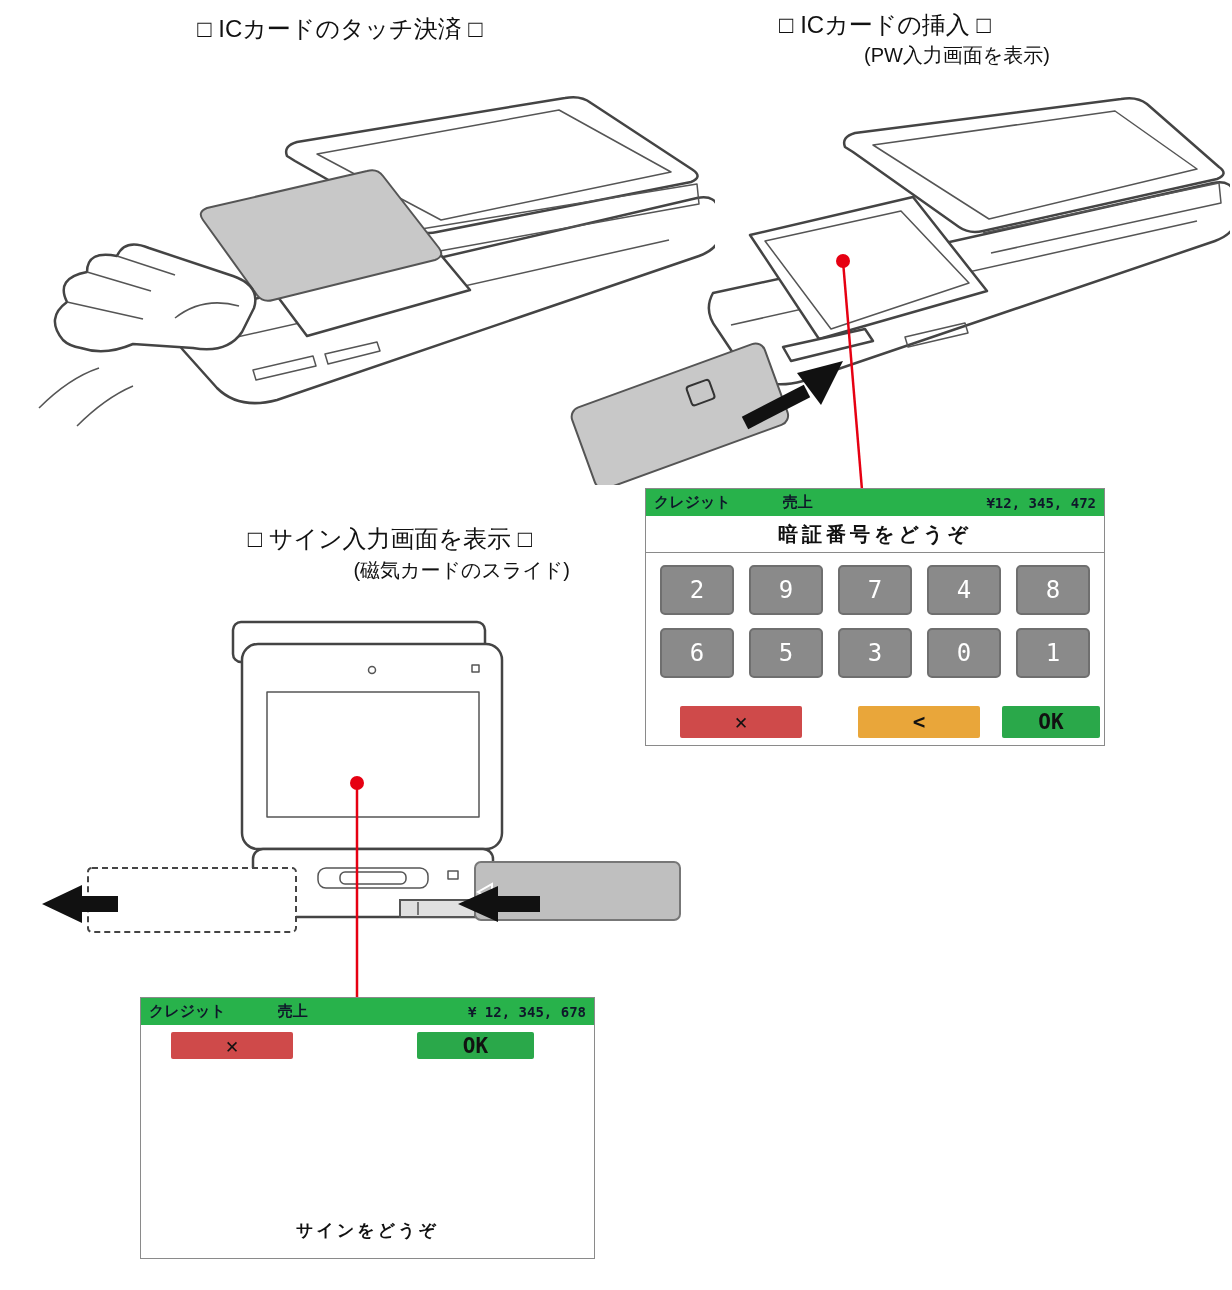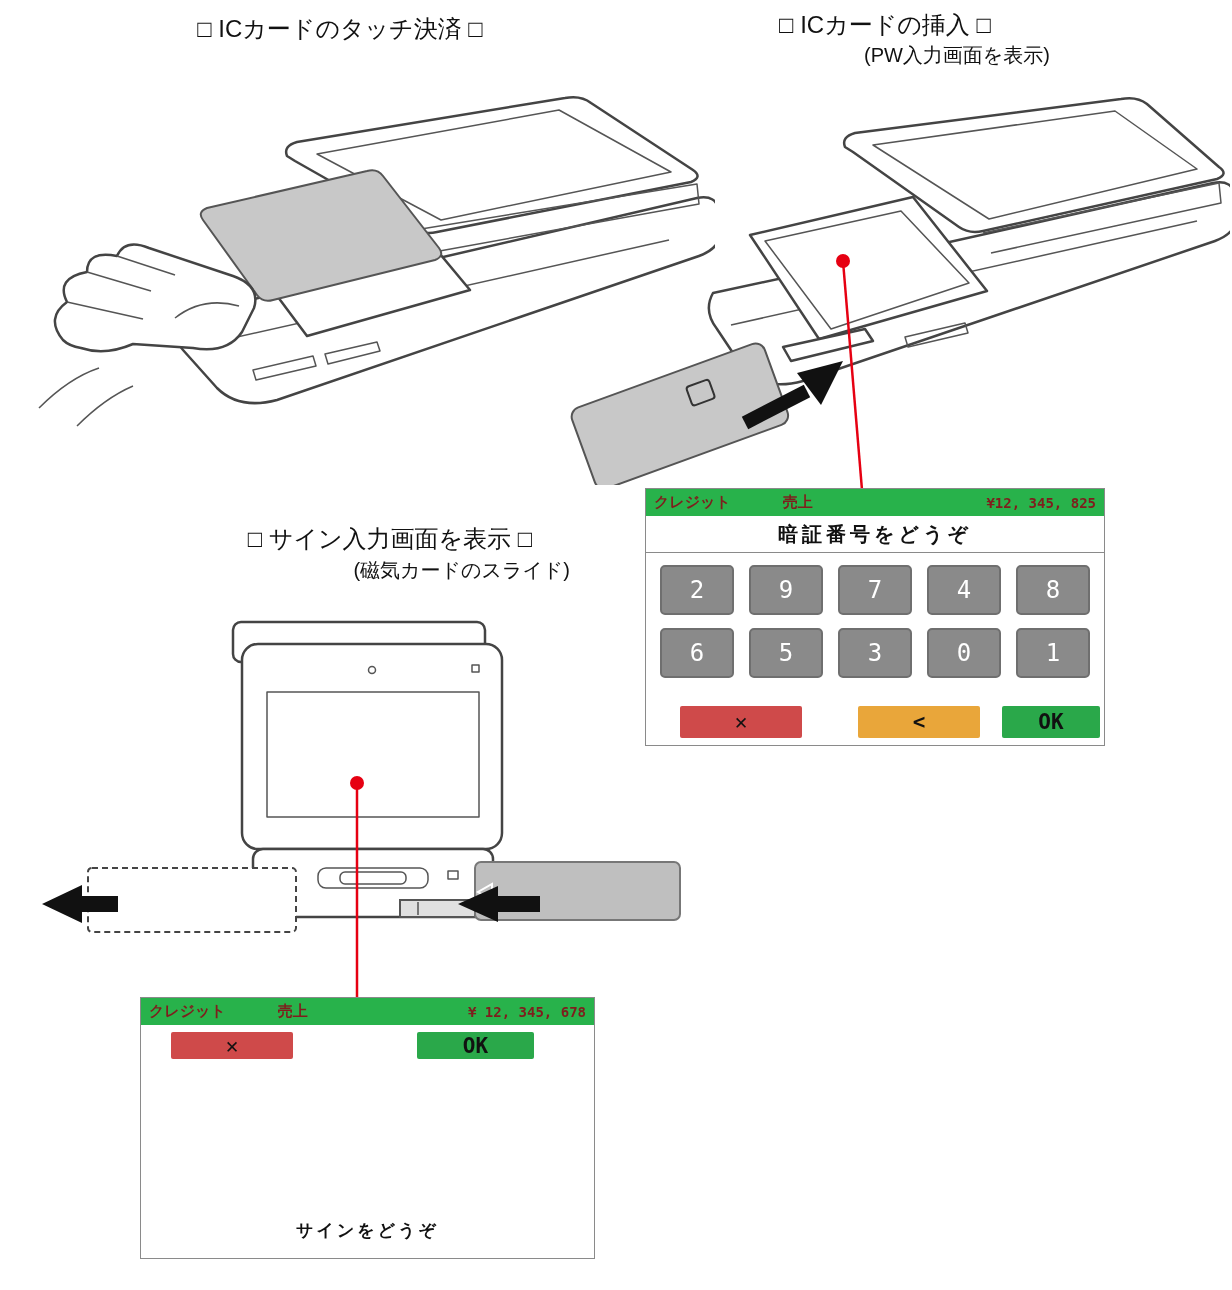--- a/index.html
+++ b/index.html
@@ -22,21 +22,21 @@
   #illus-swipe{left:20px;top:612px;width:680px;height:345px;}
 
   .callouts{position:absolute;left:0;top:0;z-index:2;pointer-events:none;}
 
   
   .device-screen{
     position:absolute;z-index:3;background:#fff;border:1px solid #8a8a8a;box-sizing:border-box;
     font-family:"DejaVu Sans Mono","Liberation Mono",monospace;
   }
   .screen-header{
-    height:27px;background:#28b24b;color:#7f1d1d;display:flex;align-items:center;
+    height:27px;background:#28b24b;color:#0f172a;display:flex;align-items:center;
     font-size:15px;font-weight:bold;padding:0 8px;box-sizing:border-box;
     font-family:"Liberation Sans","DejaVu Sans",sans-serif;
   }
   .screen-header .txn{margin-left:52px;}
   .screen-header .amt{margin-left:auto;font-family:"DejaVu Sans Mono",monospace;font-size:14px;}
 
   
   .pin-screen{left:645px;top:488px;width:460px;height:258px;}
   .pin-prompt{
     height:36px;border-bottom:1px solid #8a8a8a;display:flex;align-items:center;justify-content:center;
@@ -183,21 +183,21 @@
     <line x1="843" y1="261" x2="862" y2="490" stroke="#e60012" stroke-width="2.5"></line>
     <circle cx="843" cy="261" r="7" fill="#e60012"></circle>
     <line x1="357" y1="783" x2="357" y2="998" stroke="#e60012" stroke-width="2.5"></line>
     <circle cx="357" cy="783" r="7" fill="#e60012"></circle>
   </svg>
 
   <div class="device-screen pin-screen">
     <div class="screen-header">
       <span>クレジット</span>
       <span class="txn">売上</span>
-      <span class="amt">¥12, 345, 825</span>
+      <span class="amt">¥12, 345, 472</span>
     </div>
     <div class="pin-prompt">暗証番号をどうぞ</div>
     <div class="keypad">
       <div class="key-row">
         <button class="key">2</button>
         <button class="key">9</button>
         <button class="key">7</button>
         <button class="key">4</button>
         <button class="key">8</button>
       </div>

